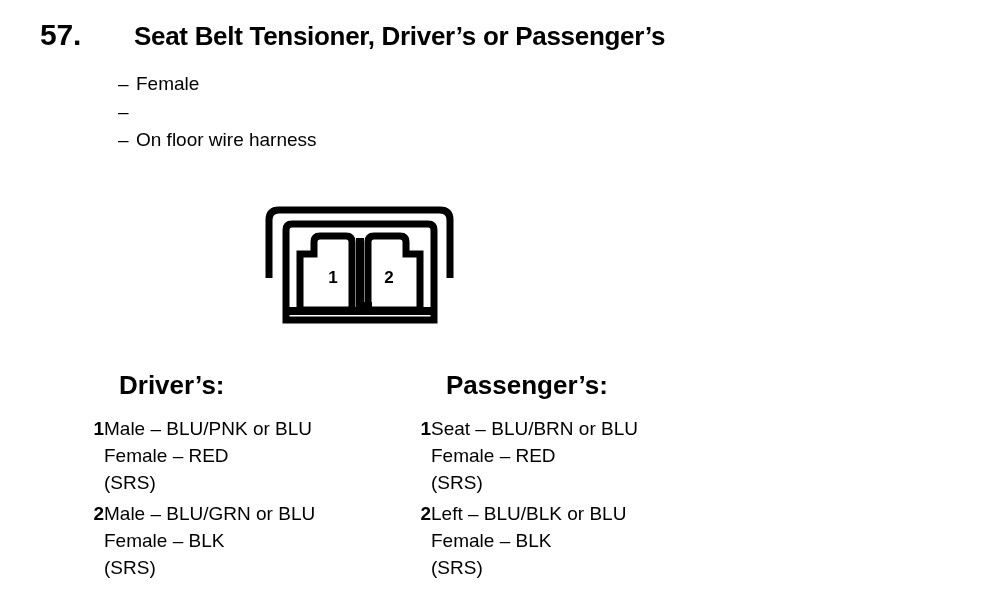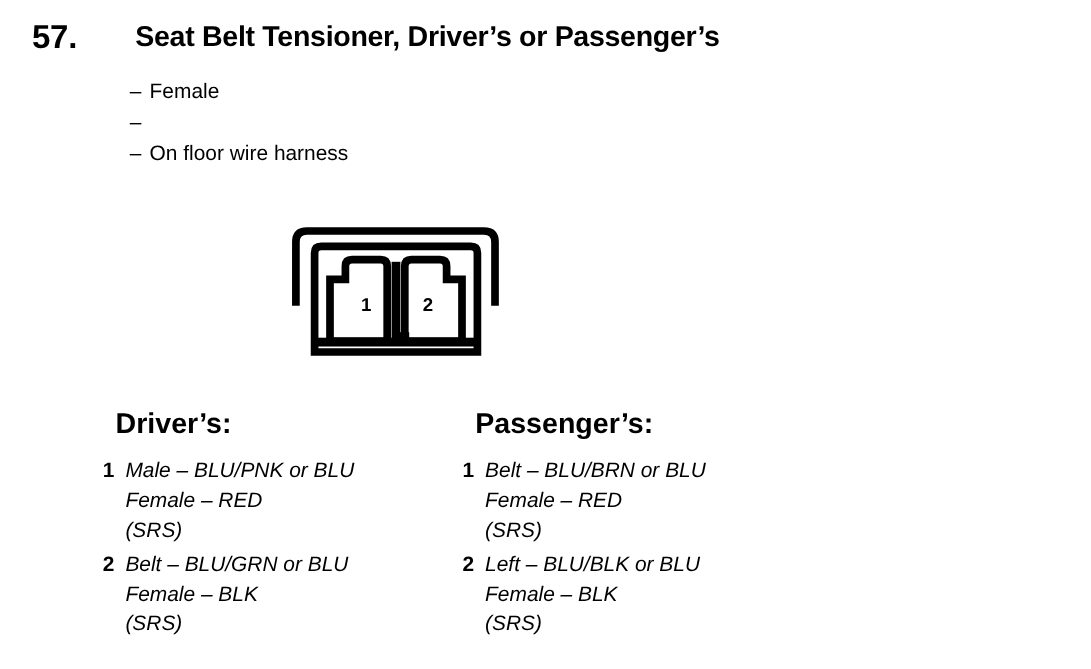--- a/index.html
+++ b/index.html
@@ -14,25 +14,25 @@
     position: relative;
     overflow: hidden;
     font-family: "Liberation Sans", sans-serif;
     color: #000000;
     -webkit-font-smoothing: none;
   }
 
   
   #header-row {
     position: absolute;
-    left: 29px;
+    left: 40px;
     top: 18px;
     width: 950px;
     display: flex;
-    align-items: flex-start;
+    align-items: flex-end;
   }
   #item-number {
     font-size: 30px;
     font-weight: bold;
     letter-spacing: -0.2px;
     width: 94px;
     flex: 0 0 94px;
   }
   #page-title {
     font-size: 26px;
@@ -93,41 +93,39 @@
   .pinout-column {
     position: absolute;
     top: 0;
   }
   #column-drivers  { left: 86px;  width: 330px; }
   #column-passengers { left: 413px; width: 330px; }
 
   .column-heading {
     font-size: 26px;
     font-weight: bold;
-    margin-left: 19px;
+    margin-left: 33px;
     margin-bottom: 14px;
     white-space: nowrap;
   }
   .pin-entry {
     display: flex;
     align-items: flex-start;
     margin-bottom: 4px;
   }
   .pin-entry-number {
     width: 18px;
     flex: 0 0 18px;
     text-align: right;
     font-size: 19px;
     font-weight: bold;
     line-height: 27px;
     padding-top: 0px;
   }
   .pin-entry-lines {
-    margin-left: 10px;
-    font-style: italic;
   }
   .pin-line {
     font-size: 19px;
     line-height: 27px;
     white-space: nowrap;
   }
 </style>
 </head>
 <body>
 
@@ -209,34 +207,34 @@
       <div class="pin-entry-lines">
         <div class="pin-line">Male – BLU/PNK or BLU</div>
         <div class="pin-line">Female – RED</div>
         <div class="pin-line">(SRS)</div>
       </div>
     </div>
 
     <div class="pin-entry">
       <span class="pin-entry-number">2</span>
       <div class="pin-entry-lines">
-        <div class="pin-line">Belt – BLU/GRN or BLU</div>
+        <div class="pin-line">Male – BLU/GRN or BLU</div>
         <div class="pin-line">Female – BLK</div>
         <div class="pin-line">(SRS)</div>
       </div>
     </div>
   </div>
 
   <div class="pinout-column" id="column-passengers">
     <div class="column-heading">Passenger’s:</div>
 
     <div class="pin-entry">
       <span class="pin-entry-number">1</span>
       <div class="pin-entry-lines">
-        <div class="pin-line">Belt – BLU/BRN or BLU</div>
+        <div class="pin-line">Seat – BLU/BRN or BLU</div>
         <div class="pin-line">Female – RED</div>
         <div class="pin-line">(SRS)</div>
       </div>
     </div>
 
     <div class="pin-entry">
       <span class="pin-entry-number">2</span>
       <div class="pin-entry-lines">
         <div class="pin-line">Left – BLU/BLK or BLU</div>
         <div class="pin-line">Female – BLK</div>

